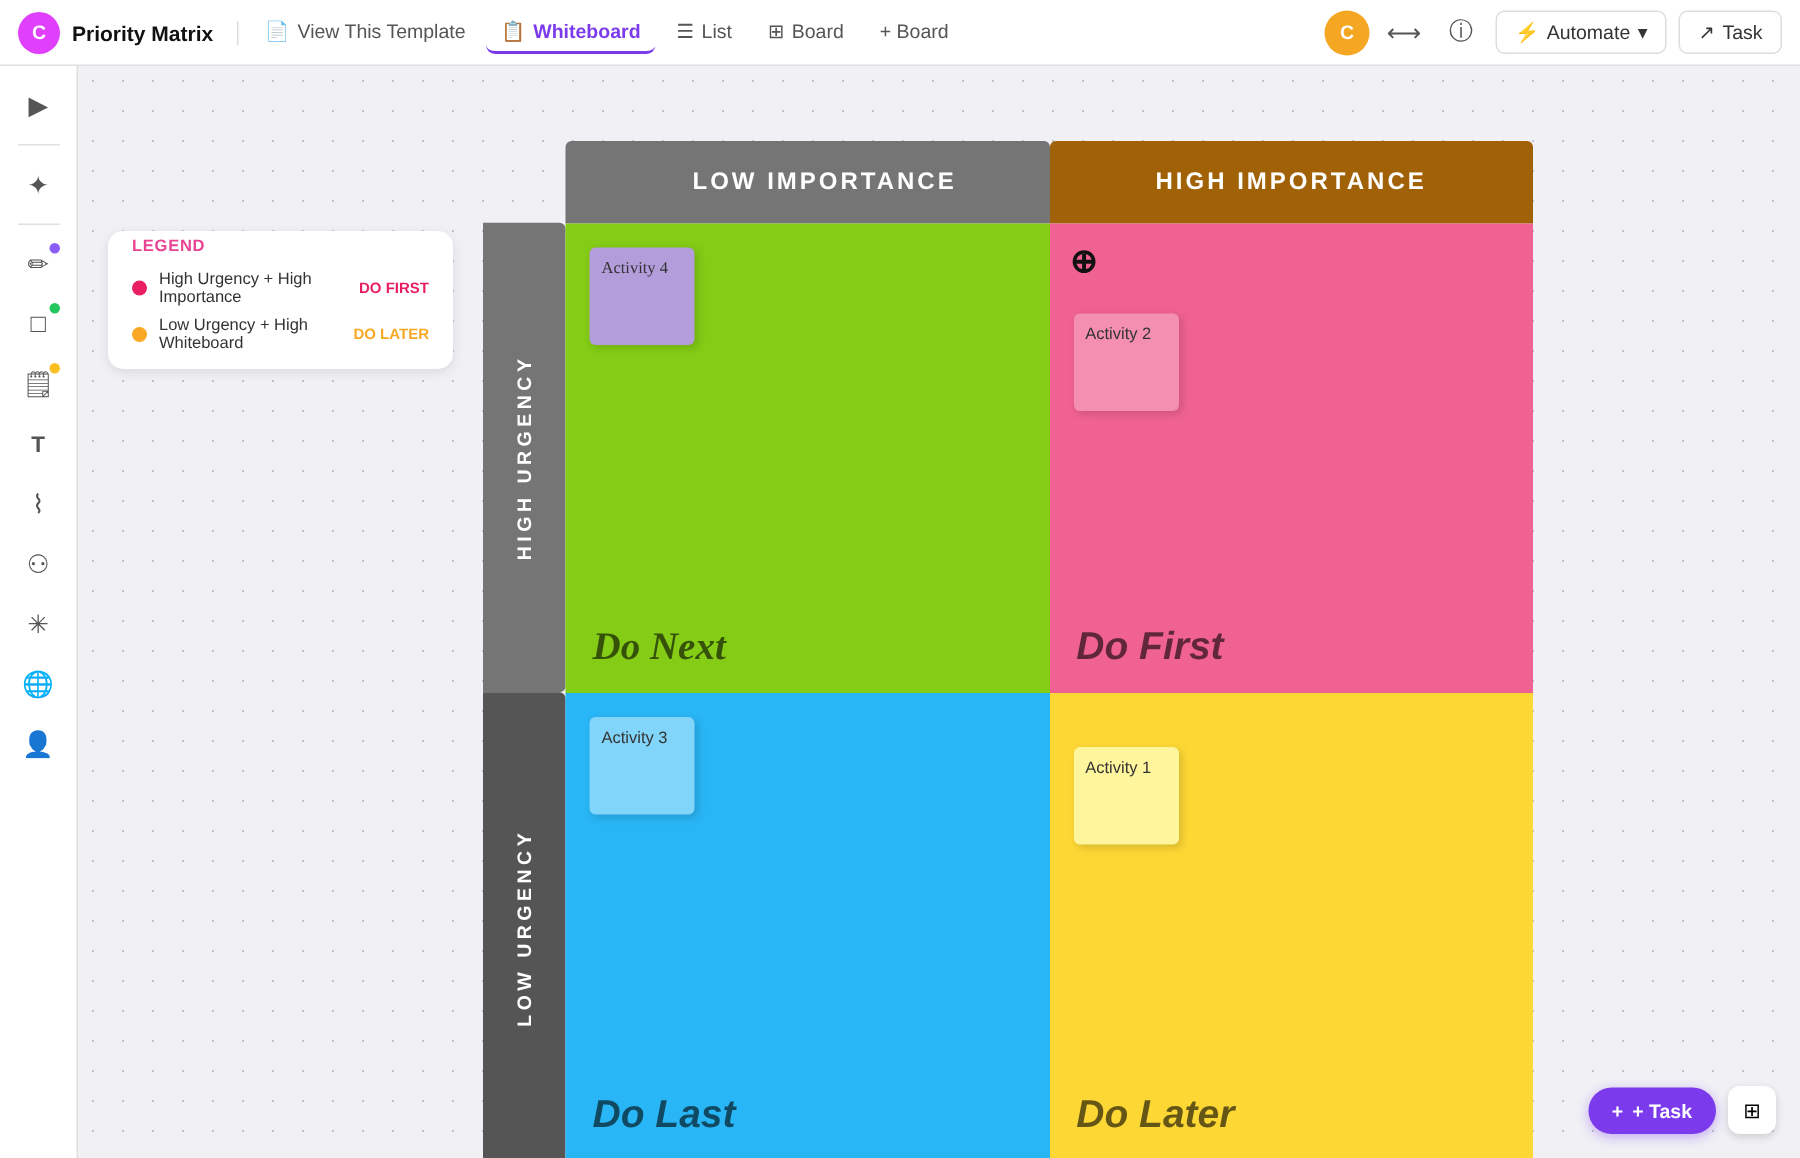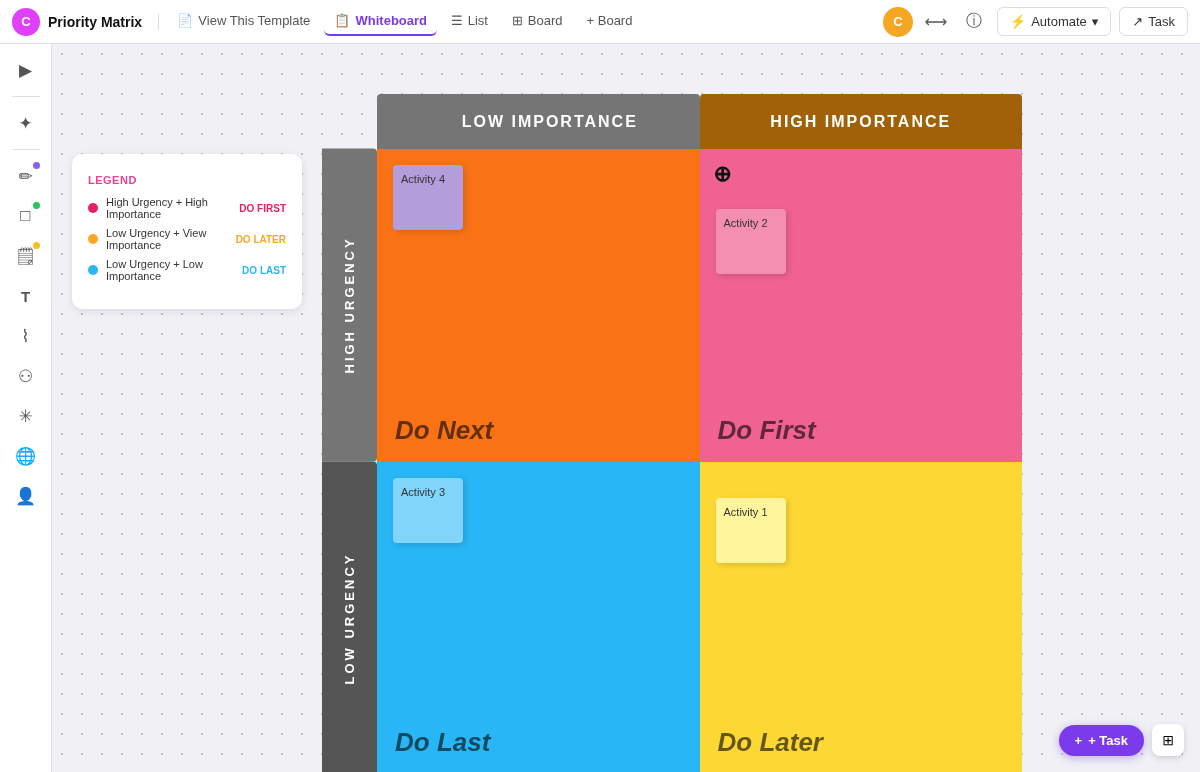--- a/index.html
+++ b/index.html
@@ -46,21 +46,21 @@
     
     #canvas::before {
       content: ''; position: absolute; inset: 0;
       background-image: radial-gradient(circle, #c0c0c8 1px, transparent 1px);
       background-size: 20px 20px;
     }
 
     
     #legend {
       position: absolute; left: 20px; top: 110px;
-      background: white; border-radius: 10px; padding: 20px 16px;
+      background: white; border-radius: 10px; padding: 4px 16px;
       box-shadow: 0 2px 8px rgba(0,0,0,0.1); width: 230px;
       z-index: 10;
     }
     .legend-title { font-size: 11px; font-weight: 700; color: #e84393; letter-spacing: 0.5px; margin-bottom: 10px; }
     .legend-row { display: flex; align-items: center; gap: 8px; margin-bottom: 7px; font-size: 11px; color: #333; }
     .legend-dot { width: 10px; height: 10px; border-radius: 50%; flex-shrink: 0; }
     .legend-label { flex: 1; }
     .legend-action { font-weight: 700; font-size: 10px; }
 
     
@@ -94,21 +94,21 @@
     .row-low { background: #555; border-radius: 0 0 0 4px; }
 
     
     .corner { background: transparent; }
 
     
     .quadrant {
       position: relative; padding: 16px;
       display: flex; flex-direction: column; justify-content: space-between;
     }
-    .q-do-next { background: #f97316; }
+    .q-do-next { background: #84cc16; font-family: Liberation Serif, serif; }
     .q-do-first { background: #f06292; }
     .q-do-last { background: #29b6f6; }
     .q-do-later { background: #fdd835; }
 
     .q-label {
       position: absolute; bottom: 16px; left: 18px;
       font-size: 26px; font-weight: 700; color: rgba(0,0,0,0.6);
       font-style: italic;
     }
 
@@ -241,27 +241,22 @@
 
     <div id="legend">
       <div class="legend-title">LEGEND</div>
       <div class="legend-row">
         <span class="legend-dot" style="background:#e91e63;"></span>
         <span class="legend-label">High Urgency + High Importance</span>
         <span class="legend-action" style="color:#e91e63;">DO FIRST</span>
       </div>
       <div class="legend-row">
         <span class="legend-dot" style="background:#f9a825;"></span>
-        <span class="legend-label">Low Urgency + View Importance</span>
+        <span class="legend-label">Low Urgency + High Whiteboard</span>
         <span class="legend-action" style="color:#f9a825;">DO LATER</span>
-      </div>
-      <div class="legend-row">
-        <span class="legend-dot" style="background:#29b6f6;"></span>
-        <span class="legend-label">Low Urgency + Low Importance</span>
-        <span class="legend-action" style="color:#29b6f6;">DO LAST</span>
       </div>
     </div>
 
     <div id="matrix">
 
       <div class="corner"></div>
       <div class="col-header col-low">
         <span>LOW IMPORTANCE</span>
       </div>
       <div class="col-header col-high">

